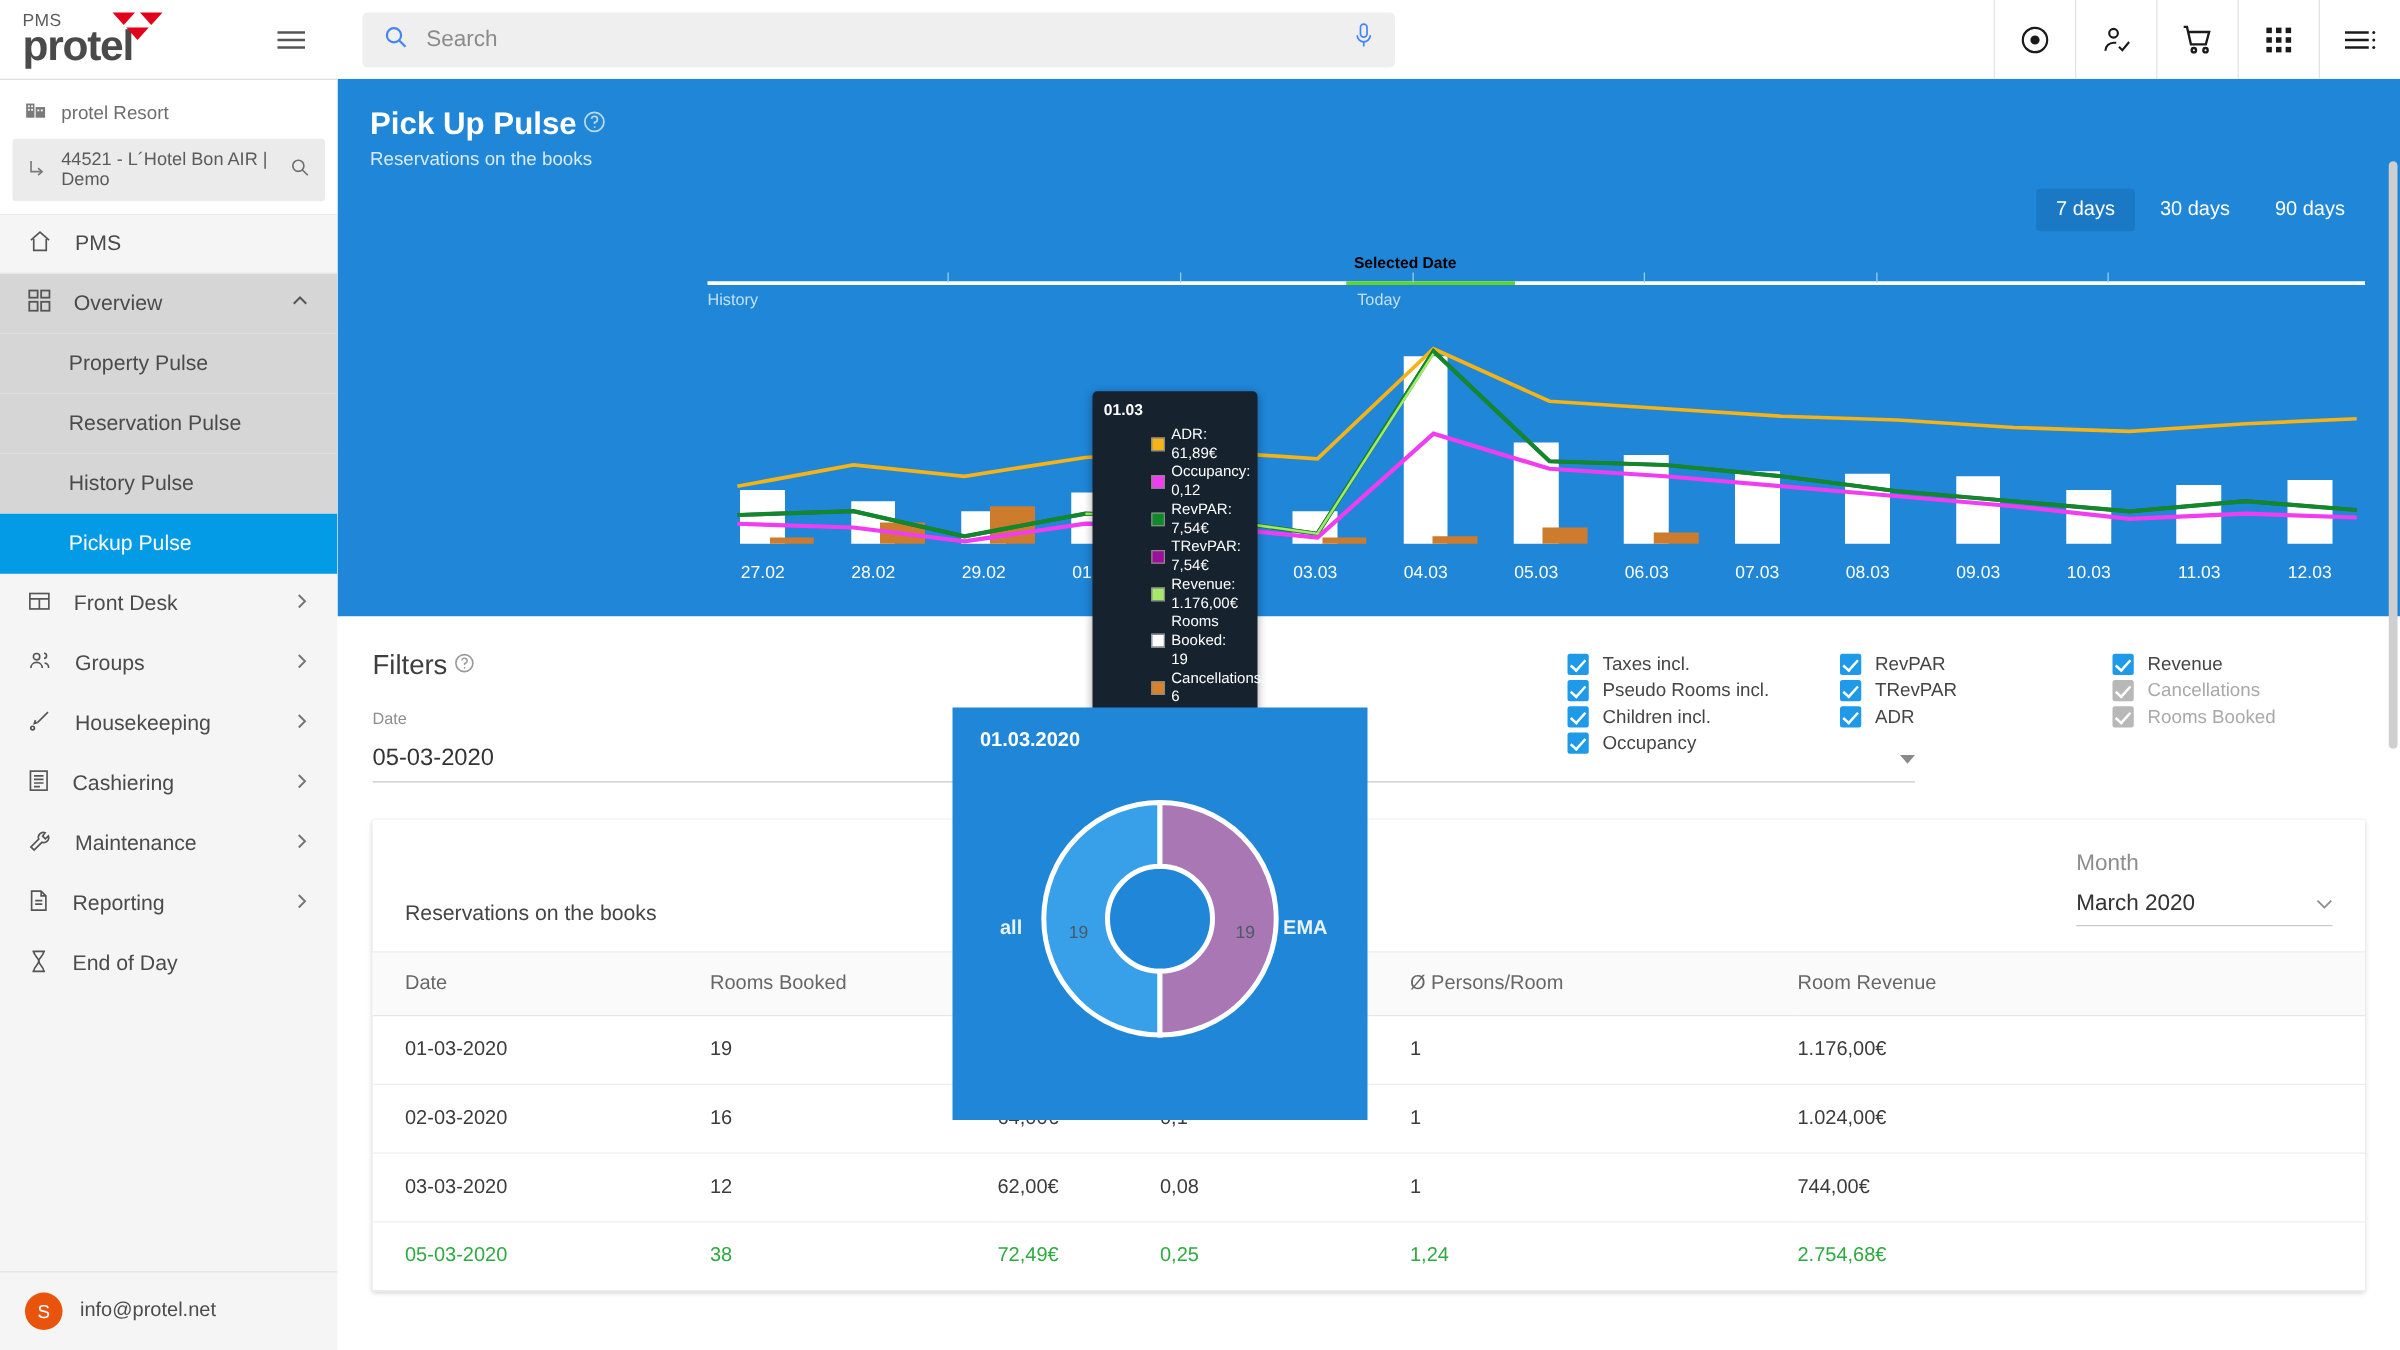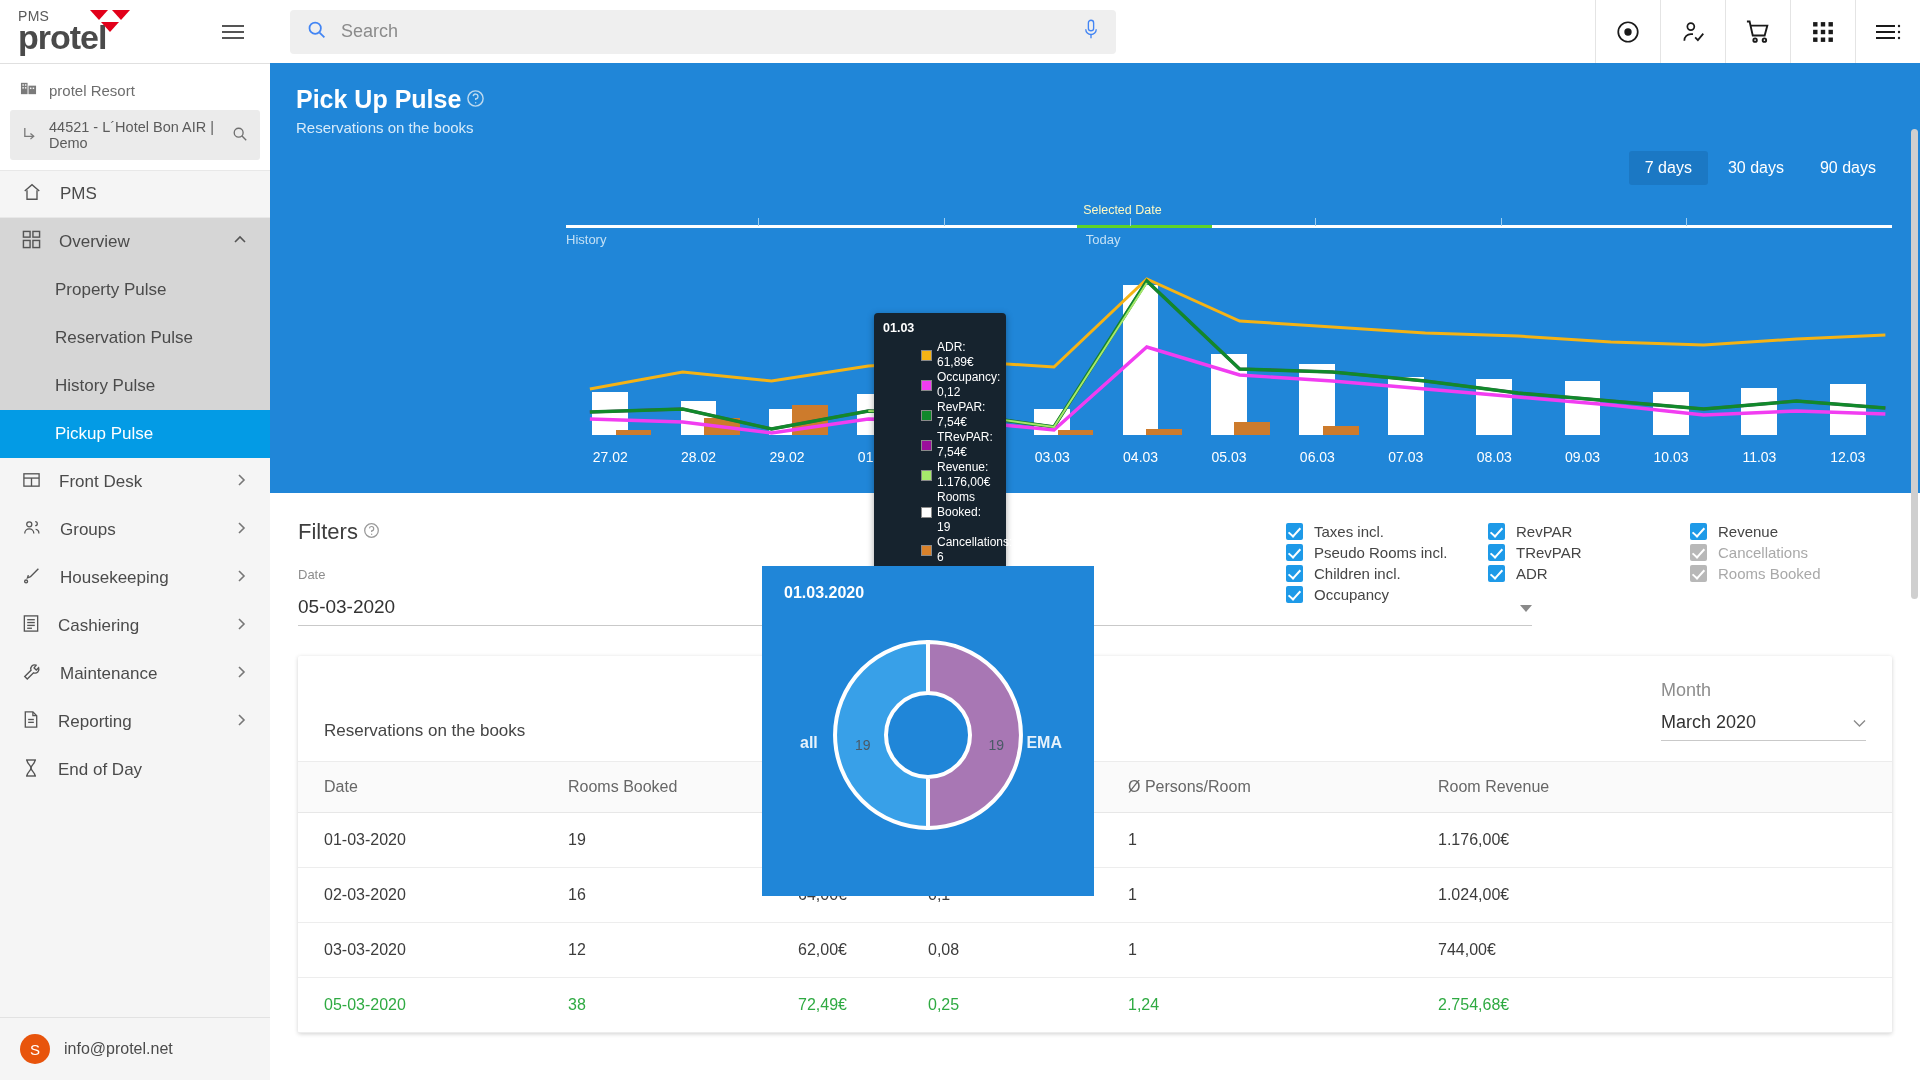--- a/index.html
+++ b/index.html
@@ -91,21 +91,21 @@
   .range-tabs { position: absolute; right: 28px; top: 88px; display: flex; gap: 4px; font-size: 16px; }
   .range-tabs div { padding: 8px 16px; border-radius: 3px; cursor: pointer; color: #fff; }
   .range-tabs div.active { background: #1b78c4; }
 
   .timeline { position: absolute; left: 296px; right: 28px; top: 140px; height: 46px; }
   .tl-line { position: absolute; left: 0; right: 0; top: 22px; height: 3px; background: #fff; }
   .tl-sel  { position: absolute; top: 22px; height: 3px; background: #5fd329; left: 38.5%; width: 10.2%; }
   .tl-tick { position: absolute; top: 15px; width: 1px; height: 8px; background: #9ccdf0; }
   .tl-lbl-history { position: absolute; left: 0; top: 29px; font-size: 13px; color: #c3e0f5; }
   .tl-lbl-today { position: absolute; left: 39.2%; top: 29px; font-size: 13px; color: #c3e0f5; }
-  .tl-lbl-sel { position: absolute; left: 39.0%; top: 0px; font-size: 12.5px; font-weight: normal; color: #fef9c3; }
+  .tl-lbl-sel { position: absolute; left: 39.0%; top: 0px; font-size: 12.5px; font-weight: bold; color: #000000; }
 
   .chart { position: absolute; left: 296px; right: 28px; top: 196px; height: 210px; }
   .chart-bars { position: absolute; inset: 0; }
   .bar { position: absolute; bottom: 34px; background: #fff; }
   .cbar { position: absolute; bottom: 34px; background: #cd7b2c; }
   .xlabel {
     position: absolute; bottom: 4px; font-size: 14px; color: #fff; text-align: center;
     transform: translateX(-50%);
   }
   .chart svg { position: absolute; inset: 0; width: 100%; height: 100%; overflow: visible; }
@@ -131,21 +131,21 @@
   .field { width: 600px; }
   .field .lbl { font-size: 13px; color: #8d8d8d; }
   .field .val {
     display: flex; align-items: center; font-size: 19px; color: #333;
     border-bottom: 1px solid #c9c9c9; padding: 6px 0 7px 0; margin-top: 8px; cursor: pointer;
   }
   .field .val .caret { margin-left: auto; }
 
   .legend-grid {
     position: absolute; right: 28px; top: 30px;
-    display: grid; grid-template-columns: repeat(3, 202px); gap: 4px 0;
+    display: grid; grid-template-columns: repeat(3, 202px); gap: 4px 16px;
   }
   .legend-item { display: flex; align-items: center; gap: 11px; font-size: 15px; color: #454545; cursor: pointer; }
   .cb { width: 17px; height: 17px; border-radius: 2px; background: #1e9ae8; position: relative; flex: 0 0 17px; }
   .cb.dis { background: #b8b8b8; }
   .cb::after {
     content: ""; position: absolute; left: 5px; top: 2px; width: 5px; height: 10px;
     border: solid #fff; border-width: 0 2px 2px 0; transform: rotate(42deg);
   }
   .legend-item.dis span { color: #a9a9a9; }
 

